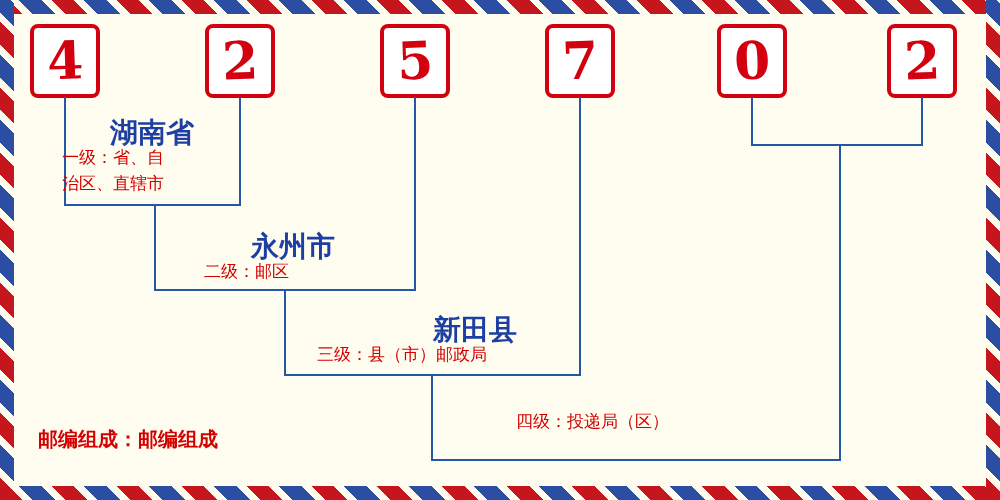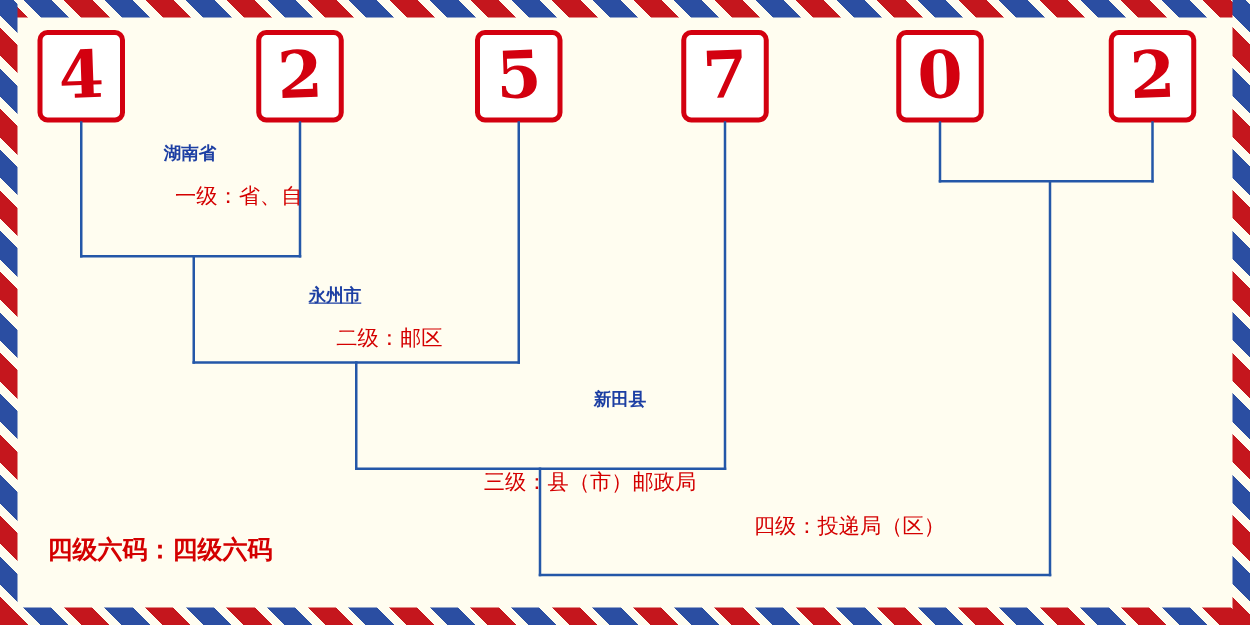--- a/index.html
+++ b/index.html
@@ -7,22 +7,22 @@
   .frame{position:relative;width:1000px;height:500px;background:#FFFDF0;overflow:hidden;}
   .border-strip{position:absolute;background:repeating-linear-gradient(45deg,#C5161D 0 16px,#FFFDF0 16px 23px,#2B4EA2 23px 39px,#FFFDF0 39px 46px);}
   .bs-top{left:0;top:0;width:1000px;height:14px;}
   .bs-bottom{left:0;top:486px;width:1000px;height:14px;}
   .bs-left{left:0;top:0;width:14px;height:500px;}
   .bs-right{left:986px;top:0;width:14px;height:500px;}
   .digit-box{position:absolute;top:24px;width:70px;height:74px;box-sizing:border-box;background:#FFFFFF;border:4px solid #D3000F;border-radius:8px;display:flex;align-items:center;justify-content:center;}
   .digit{font-family:"DejaVu Serif","Liberation Serif",serif;font-size:52px;font-weight:bold;color:#D3000F;transform:rotate(-2deg);line-height:1;}
   .vl{position:absolute;width:2px;background:#2457A8;}
   .hl{position:absolute;height:2px;background:#2457A8;}
-  .place{position:absolute;color:#1D3FA3;font-weight:bold;font-size:14px;text-align:center;}
-  .desc{position:absolute;color:#D40000;font-size:17px;text-align:right;line-height:26px;}
+  .place{position:absolute;color:#1D3FA3;font-weight:bold;font-size:28px;text-align:center;}
+  .desc{position:absolute;color:#D40000;font-size:17px;text-align:left;line-height:26px;}
   .footer-note{position:absolute;left:38px;top:426px;color:#D40000;font-weight:bold;font-size:20px;}
 </style>
 </head>
 <body>
 
 <div class="frame">
 
   <div class="border-strip bs-top"></div>
   <div class="border-strip bs-bottom"></div>
   <div class="border-strip bs-left"></div>
@@ -61,26 +61,27 @@
   <div class="hl" style="left:431px;top:459px;width:410px;"></div>
 
   <div class="vl" style="left:154px;top:204px;height:87px;"></div>
   <div class="vl" style="left:284px;top:289px;height:87px;"></div>
   <div class="vl" style="left:431px;top:374px;height:87px;"></div>
   <div class="vl" style="left:839px;top:144px;height:317px;"></div>
 
   <div class="place" style="left:72px;top:114px;width:160px;">湖南省</div>
   <div class="desc" style="left:62px;top:144px;width:180px;">
     <div>一级：省、自</div>
+    <div>治区、直辖市</div>
   </div>
 
-  <div class="place" style="left:188px;top:228px;width:160px;text-decoration:underline;">永州市</div>
-  <div class="desc" style="left:194px;top:258px;width:160px;">二级：邮区</div>
+  <div class="place" style="left:213px;top:228px;width:160px;">永州市</div>
+  <div class="desc" style="left:204px;top:258px;width:160px;">二级：邮区</div>
 
   <div class="place" style="left:357px;top:311px;width:160px;text-align:right;">新田县</div>
-  <div class="desc" style="left:317px;top:341px;width:240px;margin-top:32px;">三级：县（市）邮政局</div>
+  <div class="desc" style="left:317px;top:341px;width:240px;">三级：县（市）邮政局</div>
 
   <div class="desc" style="left:516px;top:408px;width:240px;">四级：投递局（区）</div>
 
 
-  <div class="footer-note">四级六码：四级六码</div>
+  <div class="footer-note">邮编组成：邮编组成</div>
 
 </div>
 
 </body></html>

